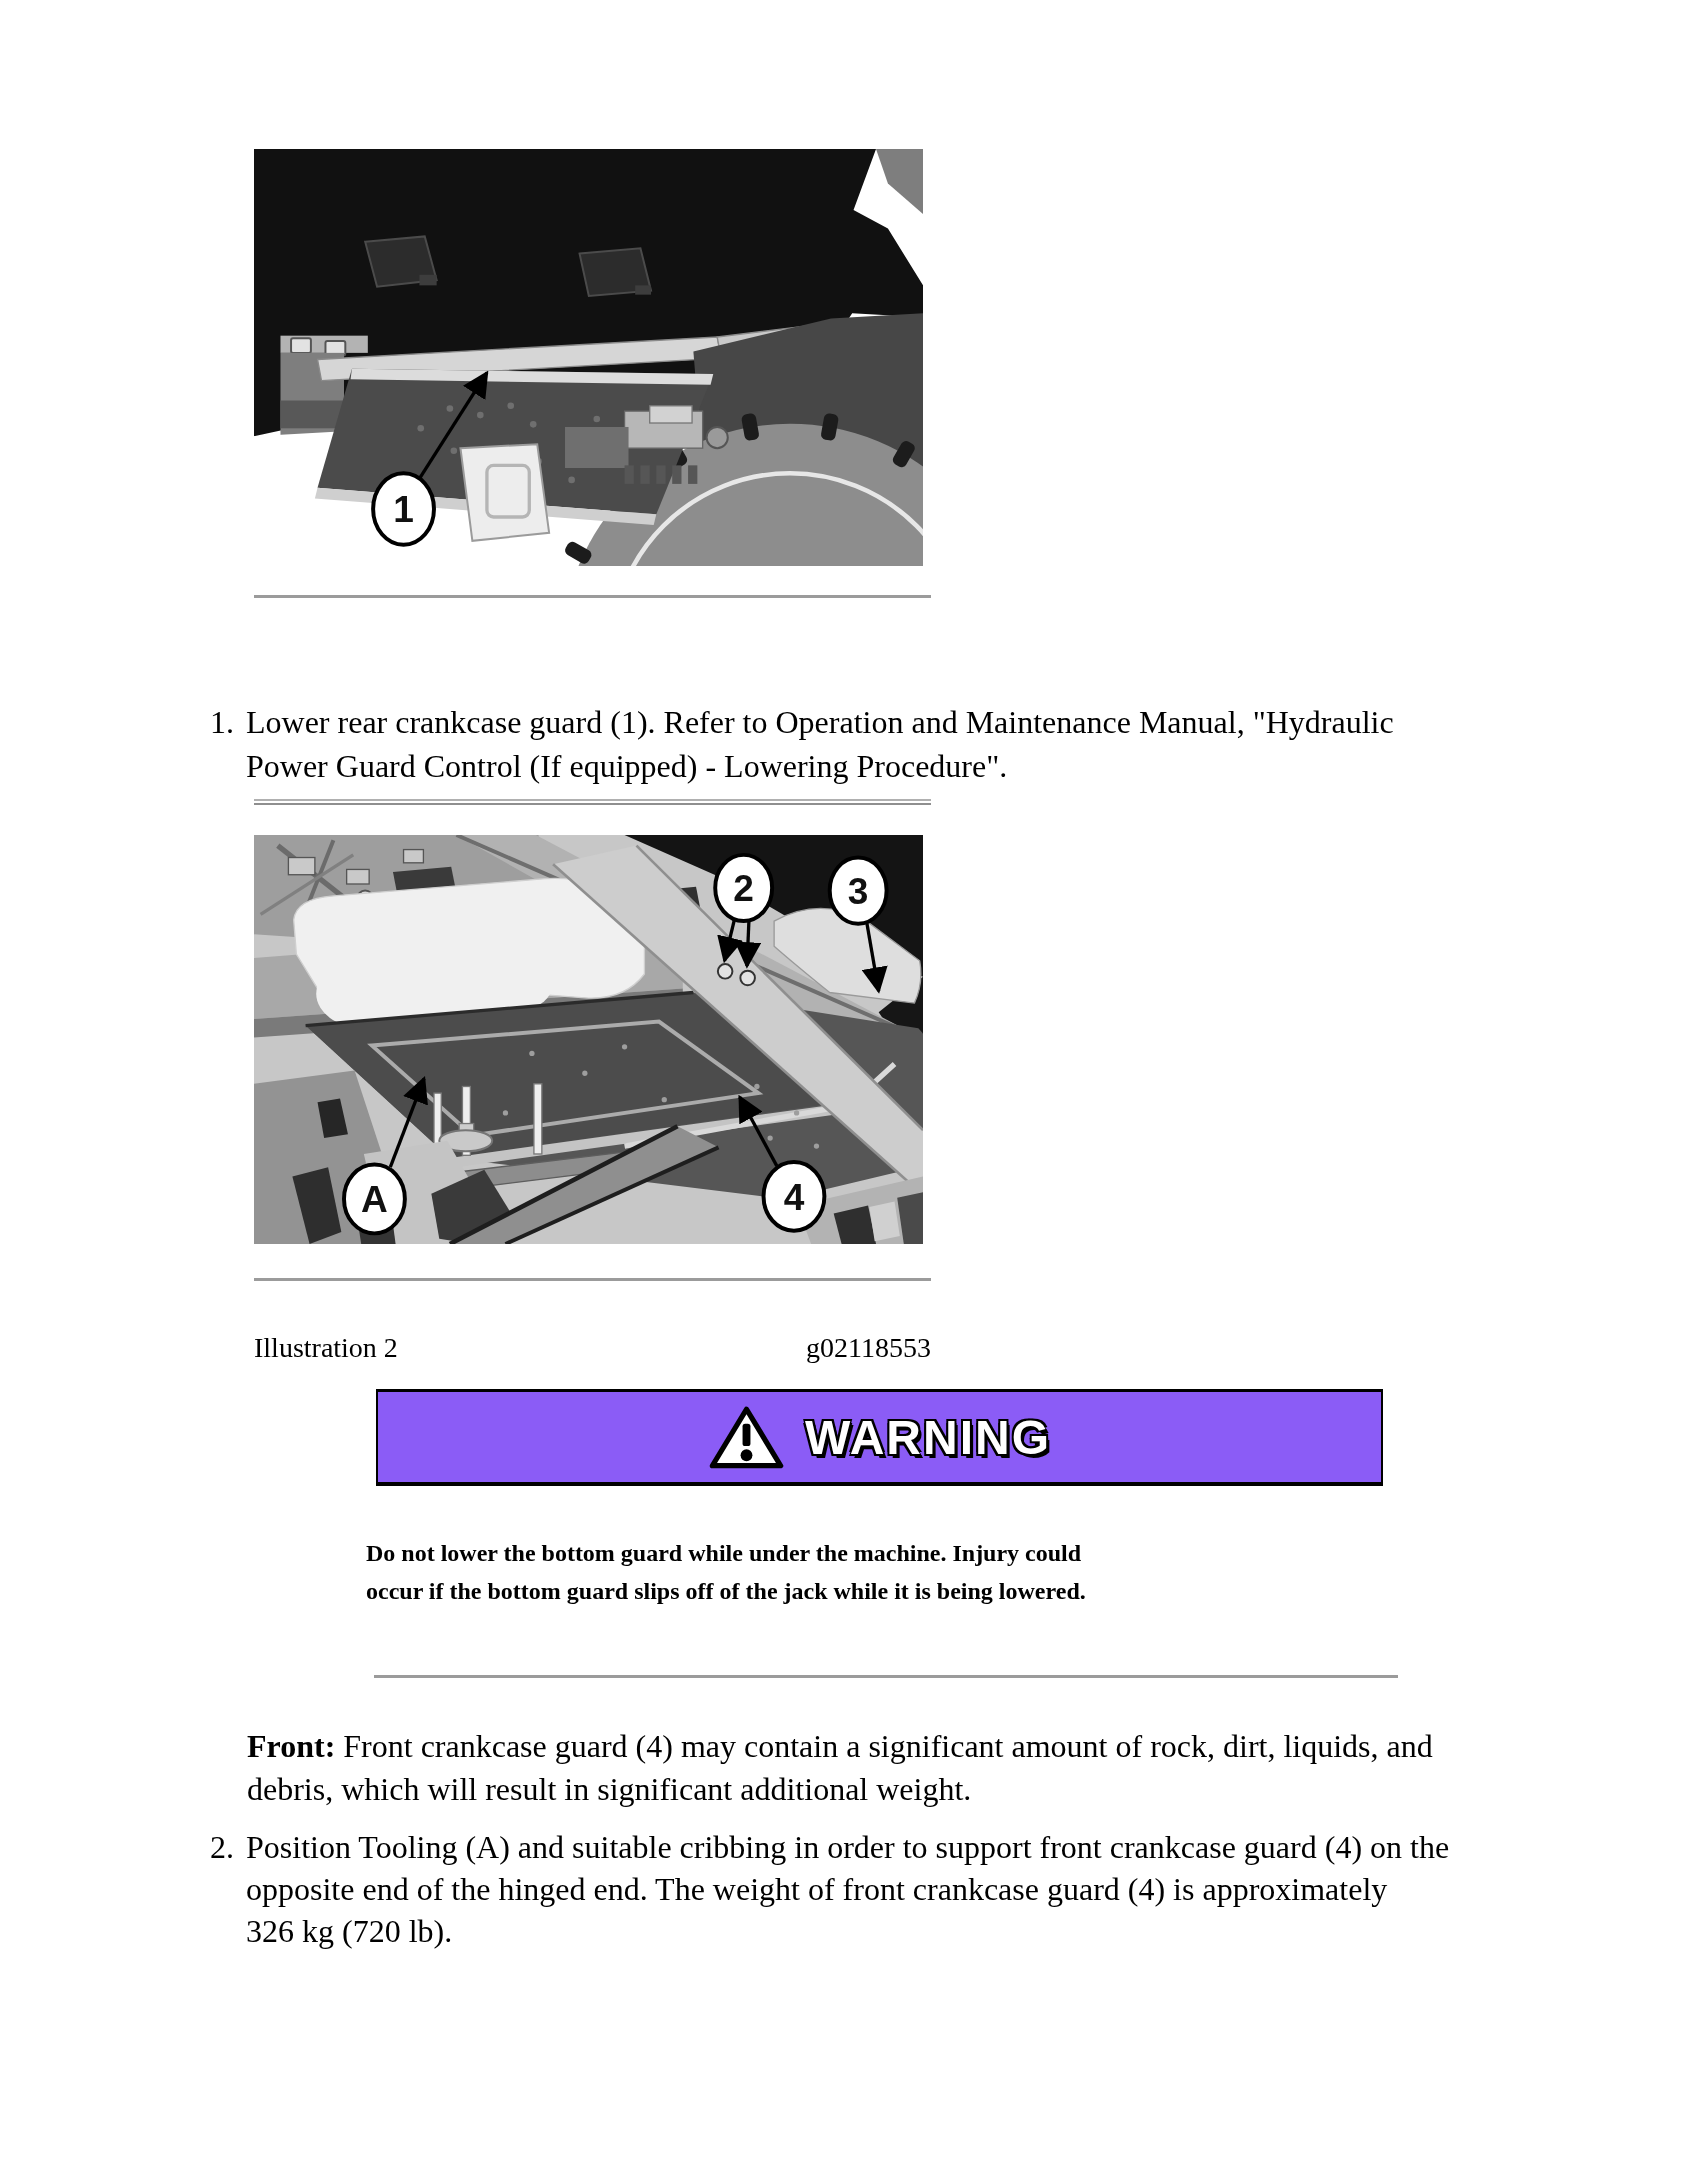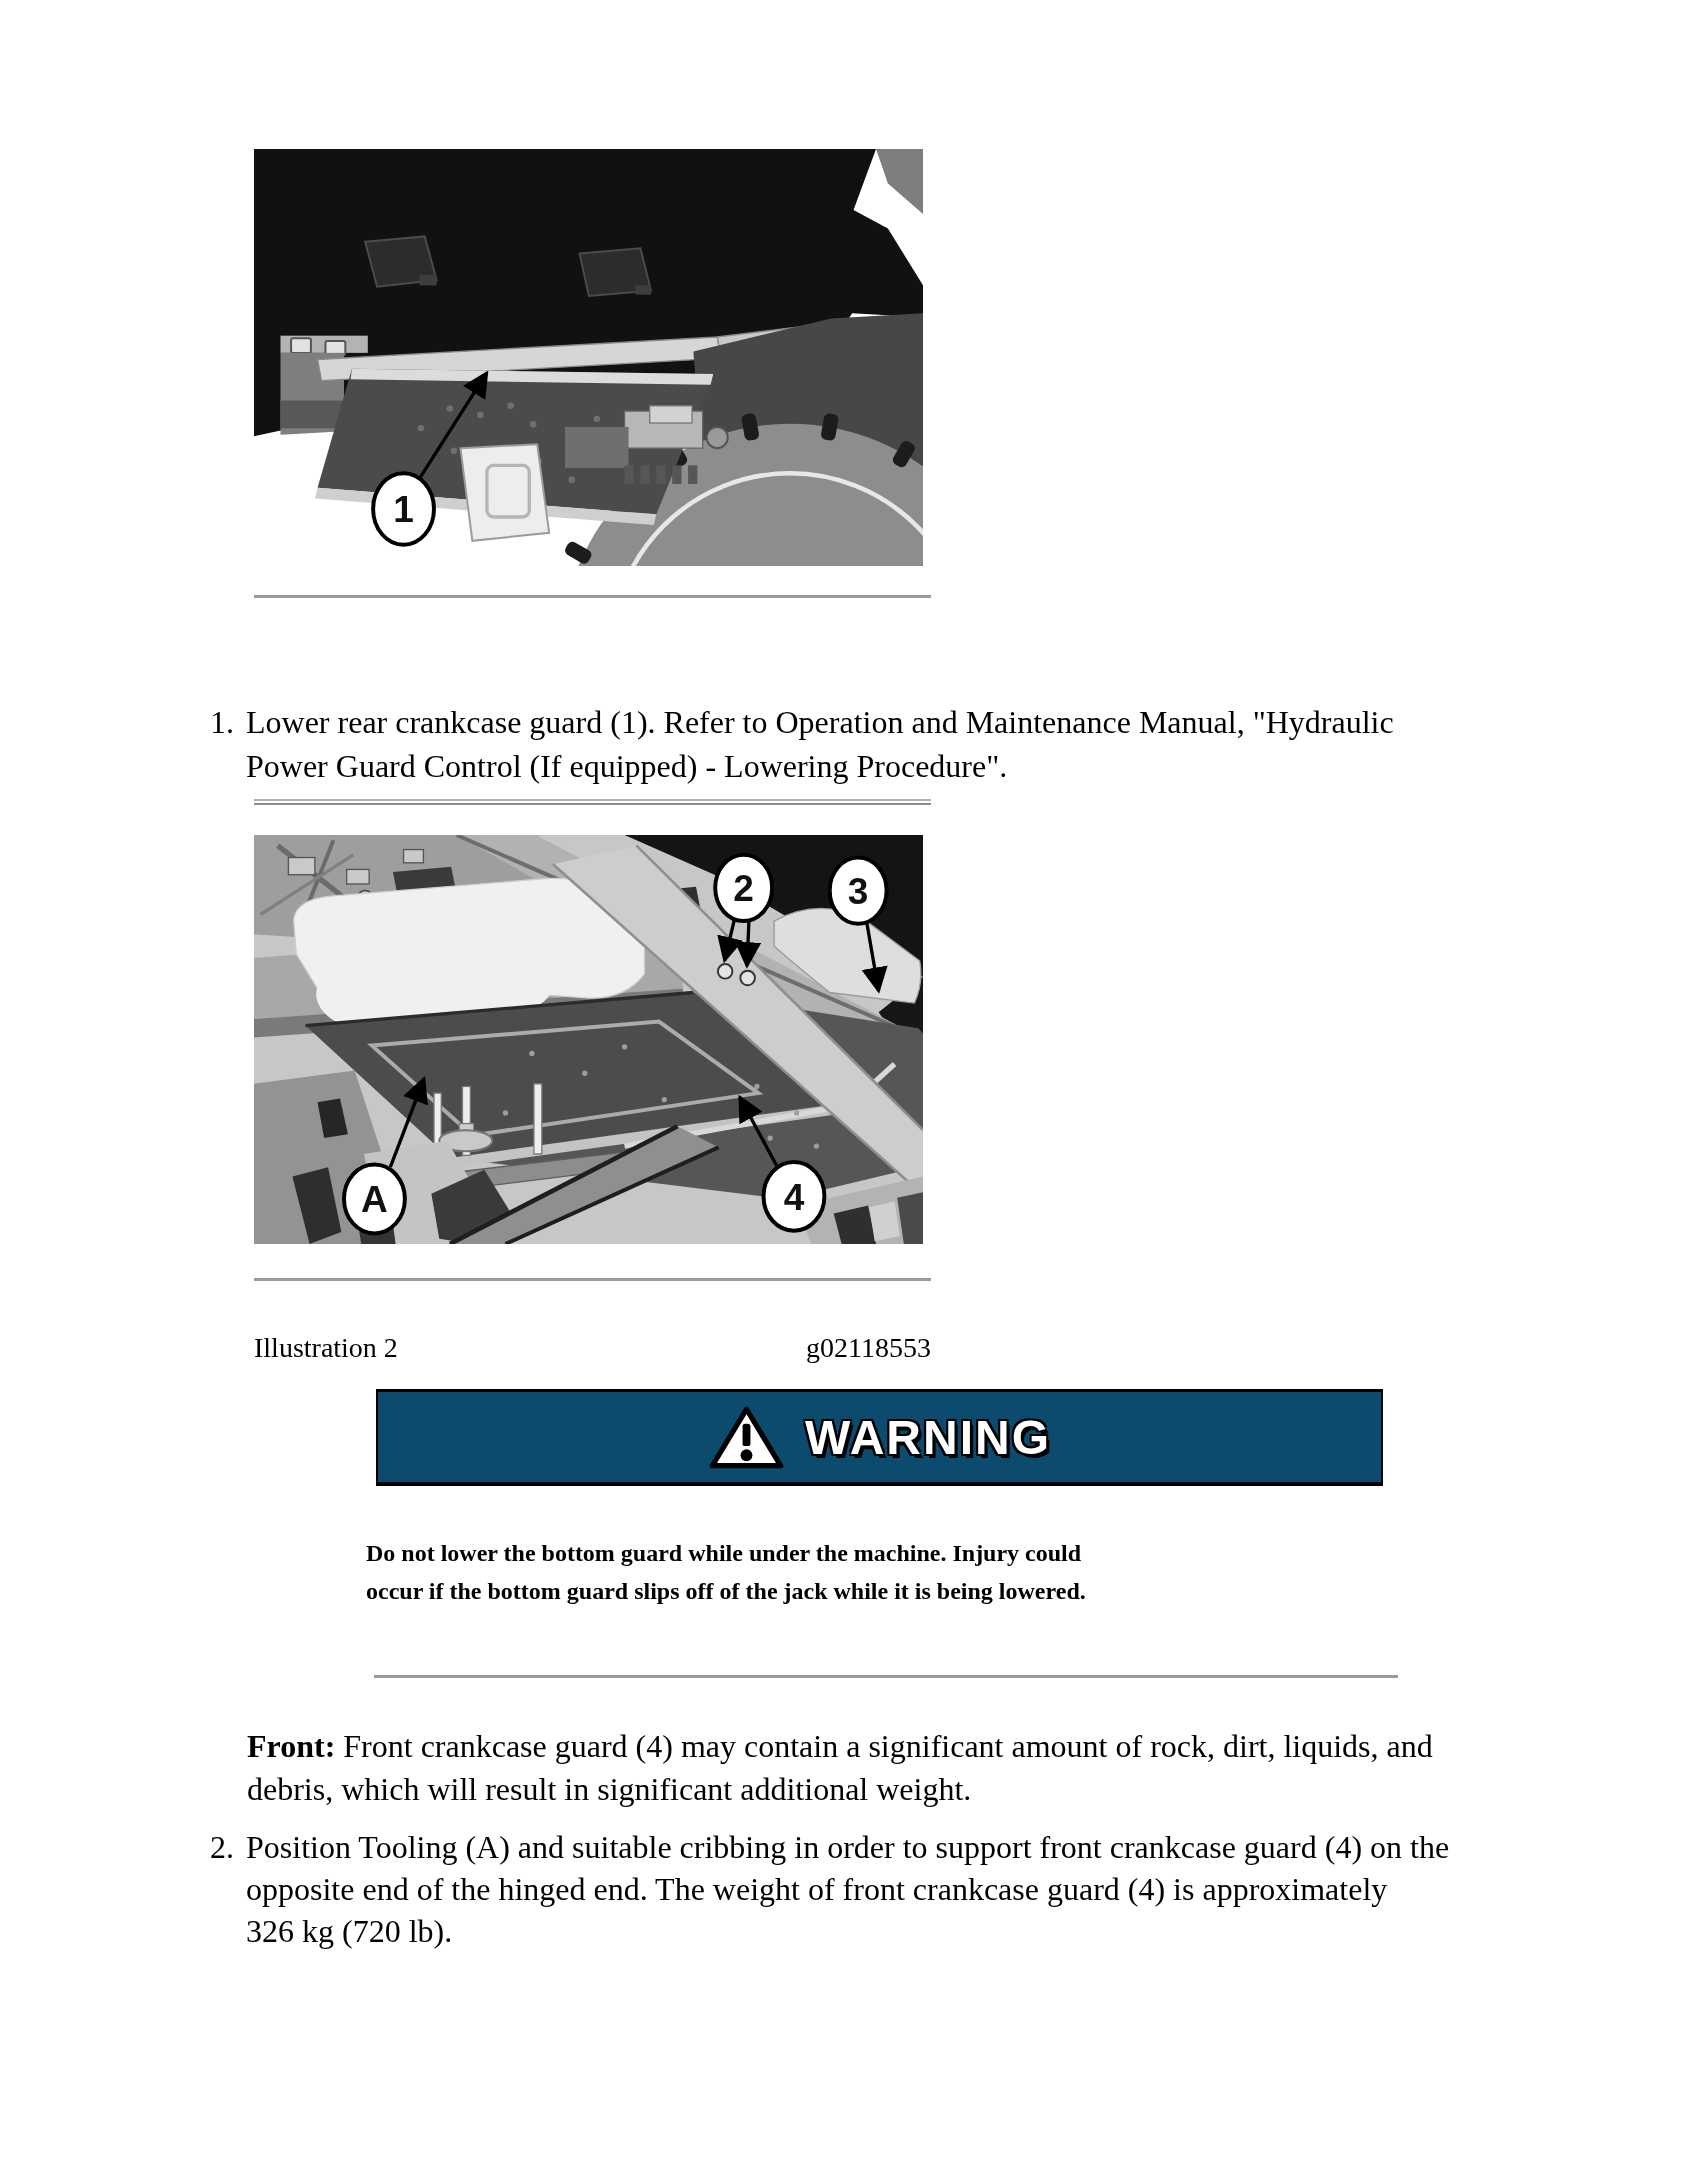--- a/index.html
+++ b/index.html
@@ -246,21 +246,21 @@
     </g>
   </svg>
 
   <div class="abs hr-solid hr3"></div>
 
   <div class="abs caption cap2">
     <span>Illustration 2</span>
     <span>g02118553</span>
   </div>
 
-  <div class="abs banner" style="background-color: #0c4a6e;">
+  <div class="abs banner" style="background-color: #8b5cf6;">
     <svg width="77" height="67" viewBox="0 0 116 102" xmlns="http://www.w3.org/2000/svg">
       <path d="M58,8 L110,94 H6 Z" fill="#fff" stroke="#000" stroke-width="8" stroke-linejoin="round"></path>
       <rect x="52" y="30" width="12" height="34" rx="4" fill="#000"></rect>
       <circle cx="58" cy="78" r="9" fill="#000"></circle>
     </svg>
     <span class="banner-label">WARNING</span>
   </div>
 
   <div class="abs warntext">
     <div class="line">Do not lower the bottom guard while under the machine. Injury could</div>

